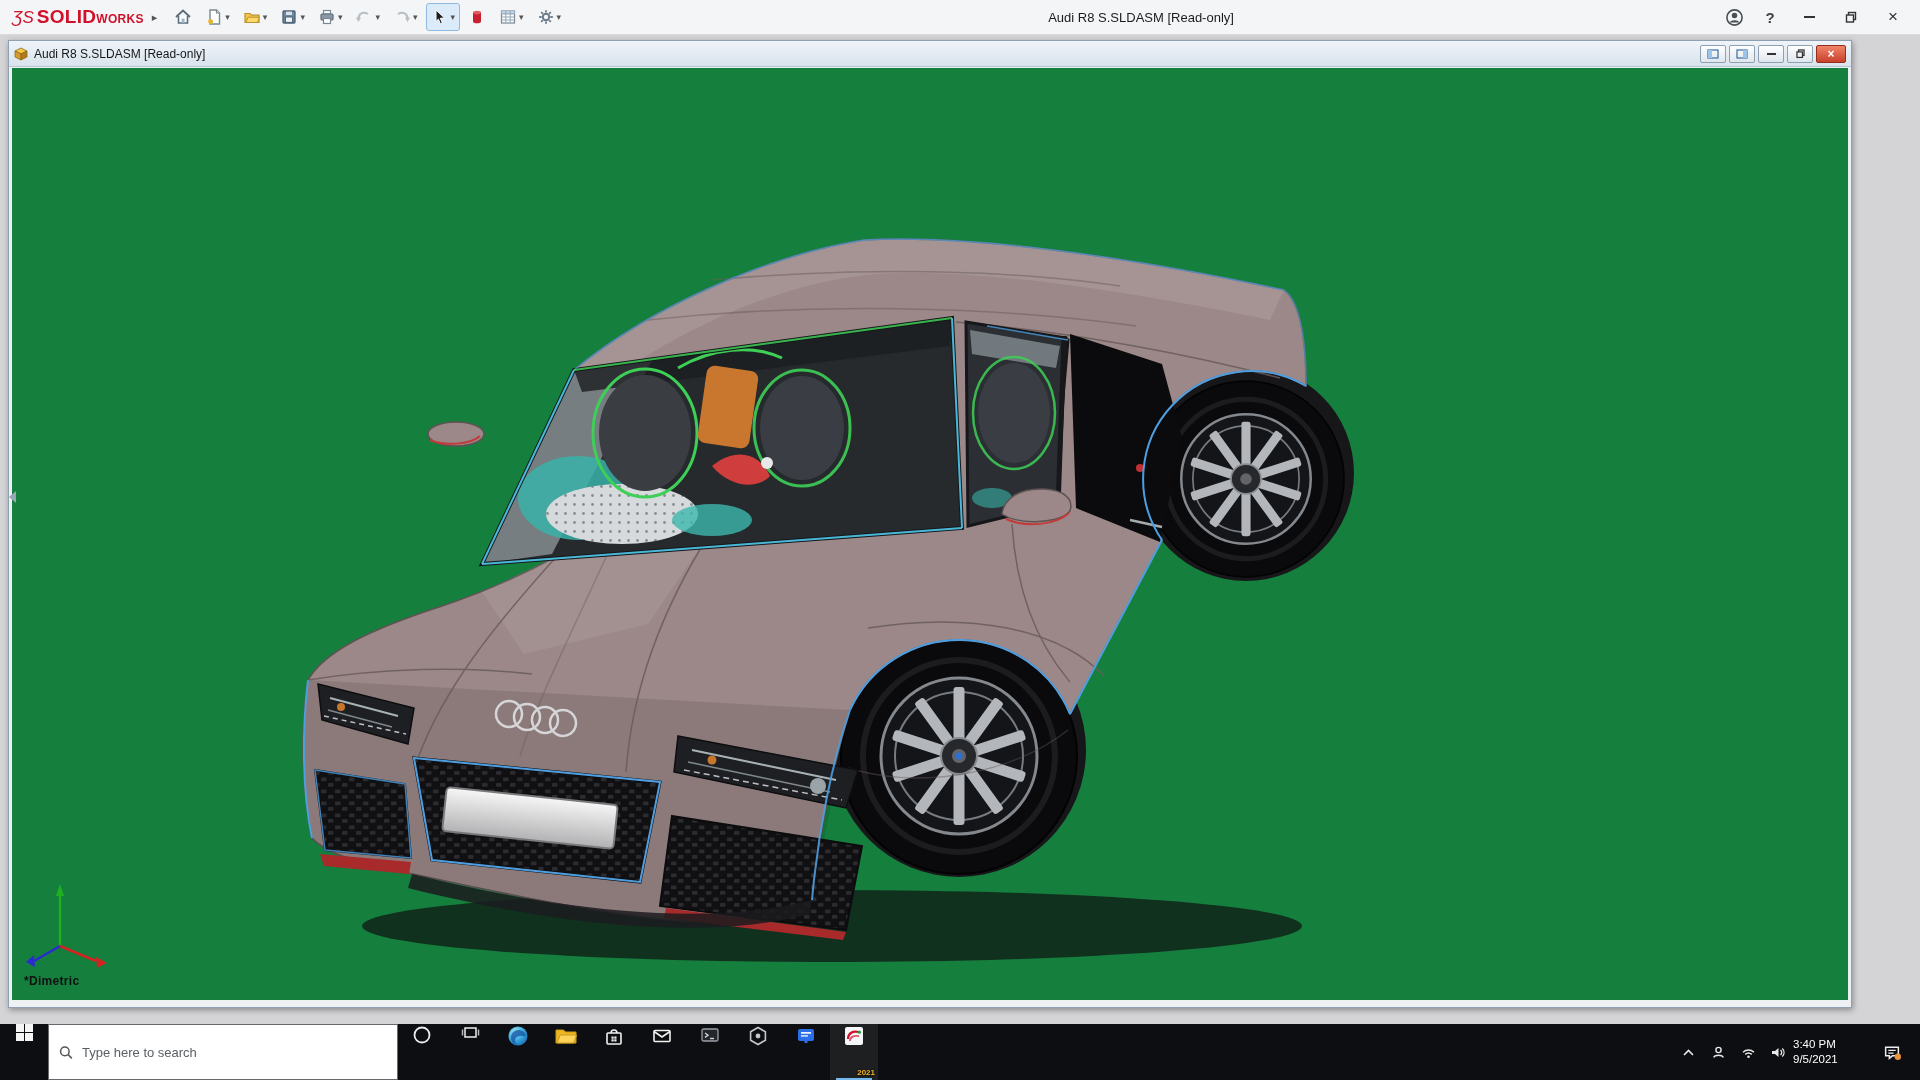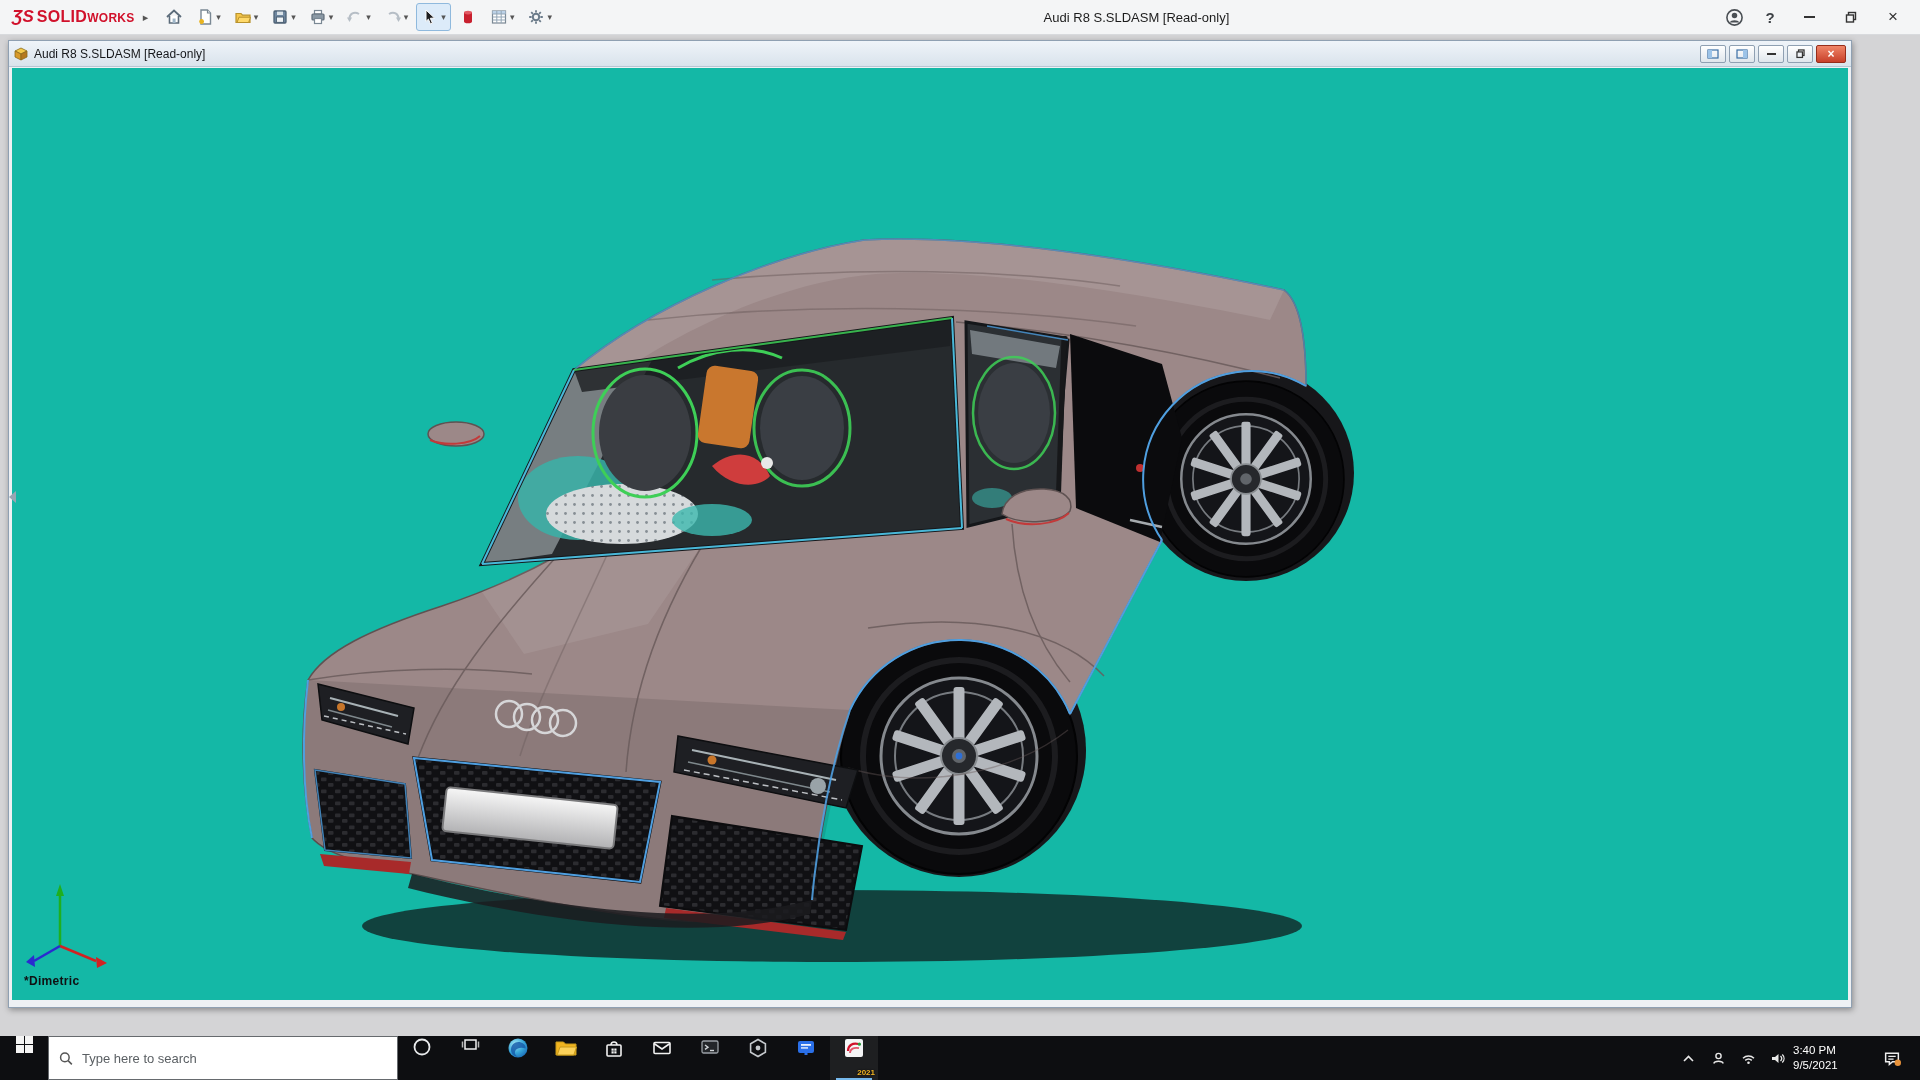--- a/index.html
+++ b/index.html
@@ -3,22 +3,22 @@
 <meta charset="utf-8">
 <style>
   *{margin:0;padding:0;box-sizing:border-box;font-family:"Liberation Sans",sans-serif}
   html,body{width:1920px;height:1080px;overflow:hidden}
   body{position:relative;background:#d4d4d6}
 
   
   .titlebar{position:absolute;top:0;left:0;width:1920px;height:35px;background:#f4f5f6;
     border-bottom:1px solid #d8dadd;display:flex;align-items:center;padding:0 6px;z-index:30}
   .brand{display:flex;align-items:baseline;color:#d1112b;margin:0 8px 0 6px;white-space:nowrap}
-  .brand .ds{font-style:italic;font-weight:bold;font-size:17px;margin-right:3px}
-  .brand .solid{font-weight:bold;font-size:16px;letter-spacing:.3px}
+  .brand .ds{font-style:italic;font-weight:normal;font-size:17px;margin-right:3px}
+  .brand .solid{font-weight:bold;font-size:19px;letter-spacing:.3px}
   .brand .works{font-weight:700;font-size:12px;letter-spacing:.3px}
   .flyout-chevron{color:#555;font-size:11px;margin-right:12px}
   .tools{display:flex;align-items:center;gap:3px}
   .tool-btn{display:flex;align-items:center;height:28px;padding:0 4px;border-radius:3px;border:1px solid transparent}
   .tool-btn.pressed{background:#dcebf9;border-color:#8fb9dd}
   .caret{font-size:9px;color:#555;margin-left:2px}
   .tb-title{flex:1;text-align:center;font-size:13px;color:#1c1c1c;white-space:nowrap;overflow:hidden}
   .tb-right{display:flex;align-items:center}
   .tb-icon{width:36px;height:35px;display:flex;align-items:center;justify-content:center;color:#3c4045;font-size:15px;font-weight:bold}
   .winbtn{width:42px;height:35px;display:flex;align-items:center;justify-content:center;color:#333;font-size:17px}
@@ -28,28 +28,28 @@
   .doc-window{position:absolute;left:8px;top:40px;width:1844px;height:968px;border:1px solid #8fa0b2;
     background:#eef1f4;box-shadow:1px 2px 6px rgba(0,0,0,.35)}
   .doc-titlebar{height:26px;background:linear-gradient(#eff4f9,#d9e3ec);display:flex;align-items:center;
     padding:0 5px;border-bottom:1px solid #b8c6d4}
   .doc-title{font-size:12px;color:#15171a;margin-left:6px}
   .doc-buttons{margin-left:auto;display:flex;gap:3px;align-items:center}
   .doc-btn{width:26px;height:18px;border:1px solid #8fa0b2;border-radius:2px;
     background:linear-gradient(#ffffff,#dfe6ec);display:flex;align-items:center;justify-content:center;
     font-size:12px;color:#333;line-height:1}
   .doc-btn.close{background:linear-gradient(#f08568,#c8402a);border-color:#962d1b;color:#fff;font-weight:bold;width:30px}
-  .viewport{position:absolute;left:3px;top:27px;right:3px;bottom:7px;background:#14b8a6;overflow:hidden}
+  .viewport{position:absolute;left:3px;top:27px;right:3px;bottom:7px;background:#15803d;overflow:hidden}
   .viewport svg.scene{width:100%;height:100%;display:block}
   .view-label{position:absolute;left:12px;bottom:12px;color:#101013;font-size:12px;font-weight:bold;letter-spacing:.3px}
   .collapse-arrow{position:absolute;left:0;top:450px;width:0;height:0;
     border-top:6px solid transparent;border-bottom:6px solid transparent;border-right:7px solid #98a5b2}
 
   
-  .taskbar{position:absolute;left:0;bottom:0;width:1920px;height:44px;background:#0d0e11;
+  .taskbar{position:absolute;left:0;bottom:0;width:1920px;height:56px;background:#0d0e11;
     display:flex;align-items:stretch;z-index:40}
   .tb-cell{width:48px;display:flex;align-items:flex-start;justify-content:center;position:relative}
   .tb-cell.active{background:rgba(255,255,255,.07)}
   .tb-cell.active::after{content:"";position:absolute;left:6px;right:6px;bottom:0;height:2px;background:#76b9ed}
   .search-box{width:350px;background:#ffffff;border:1px solid #666a6e;display:flex;align-items:center;
     padding:0 10px;gap:9px}
   .search-box input{border:none;outline:none;font-size:13px;color:#3c4043;width:100%;background:transparent}
   .search-box input::placeholder{color:#5a5f63;opacity:1}
   .tray{margin-left:auto;display:flex;align-items:center}
   .tray-cell{width:30px;height:40px;display:flex;align-items:center;justify-content:center}

